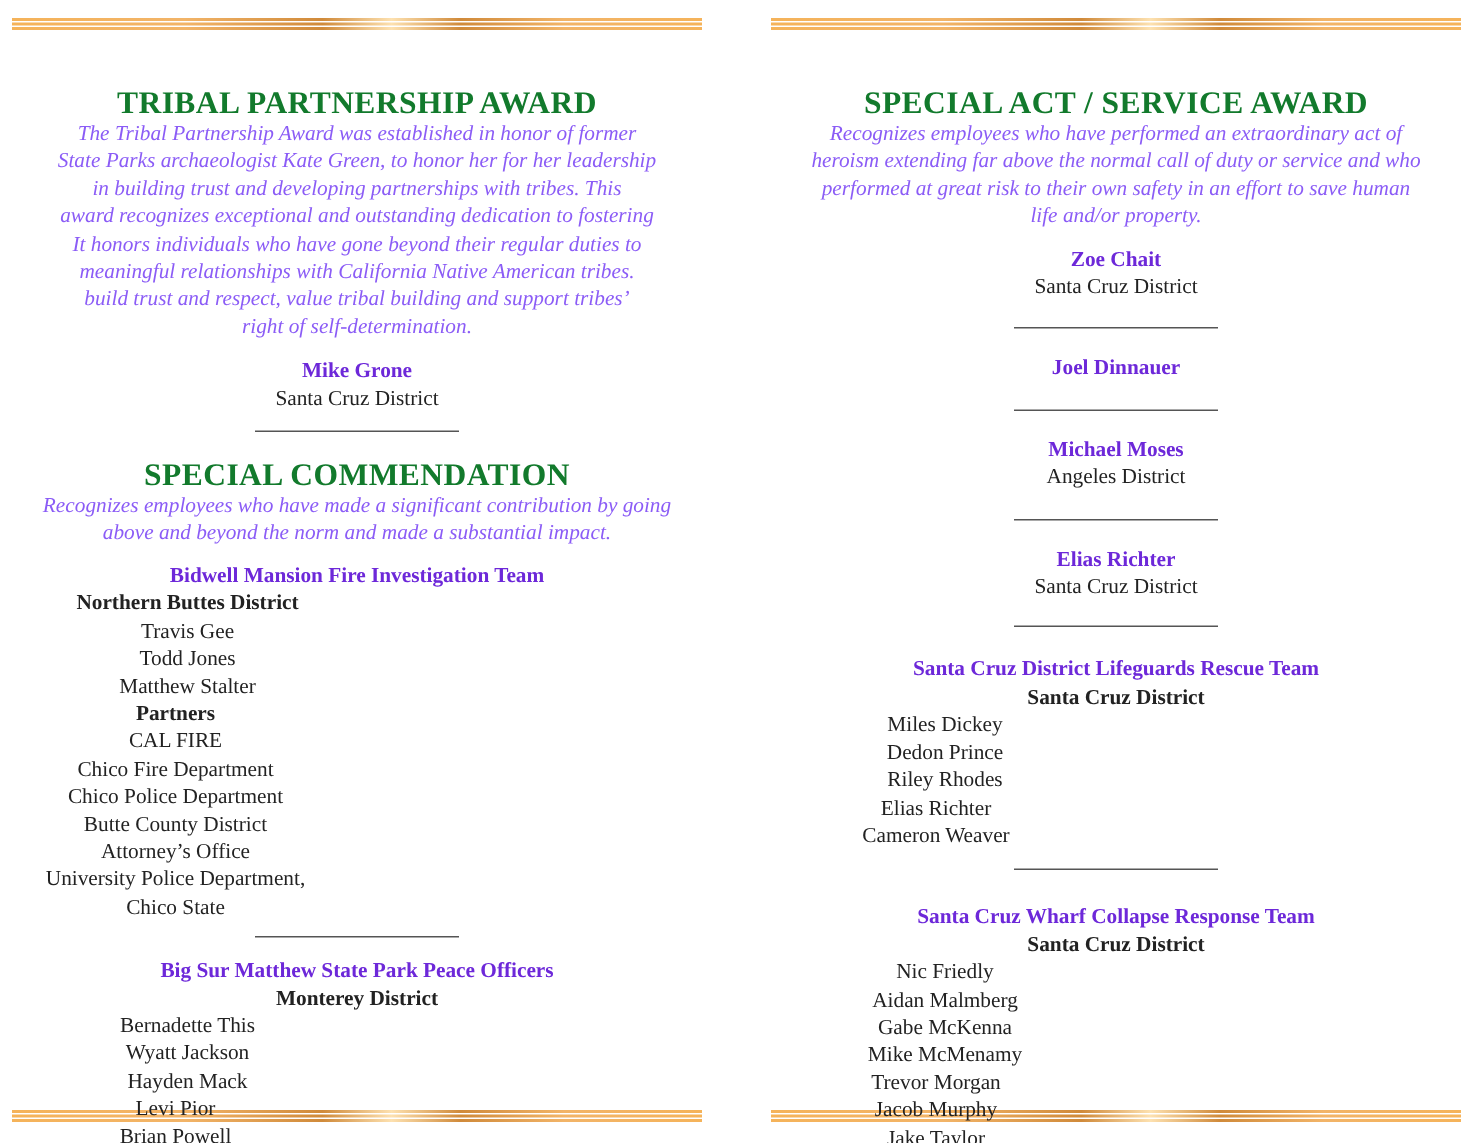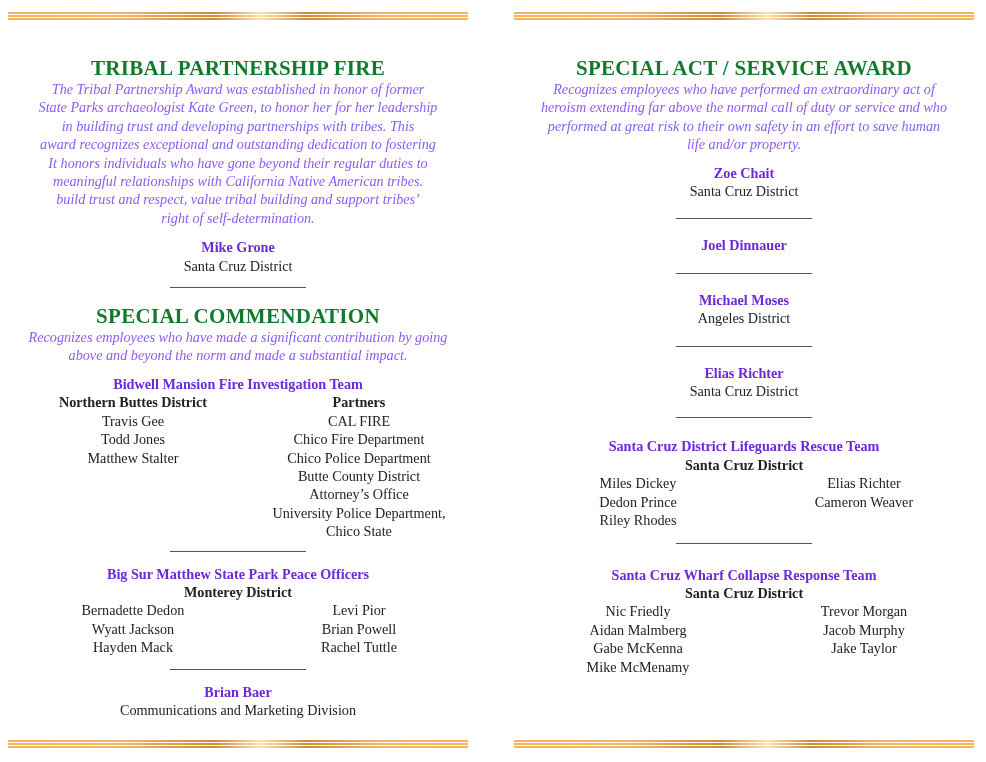--- a/index.html
+++ b/index.html
@@ -9,21 +9,21 @@
   .rule .ln { position: absolute; left: 0; right: 0; height: 1.5px;
      background: linear-gradient(90deg, #f5b35a 0%, #f2b468 25%, #d08a3a 45%, #fde1b0 55%, #d08a3a 65%, #f2b468 80%, #f5b35a 100%); }
   .rule .ln.l1 { top: 0; } .rule .ln.l2 { top: 3px; } .rule .ln.l3 { top: 6px; }
   .col { position: absolute; text-align: center; }
   .sec-title { color: #127a2c; font-weight: bold; font-size: 21px; letter-spacing: 0.3px; line-height: 24px; }
   .desc { color: #8b5cf6; font-style: italic; font-size: 14.2px; line-height: 18.4px; }
   .name { color: #6d28d9; font-weight: bold; font-size: 14.2px; line-height: 18.4px; }
   .aff { color: #222; font-size: 14.2px; line-height: 18.4px; }
   .divider { width: 136px; height: 1px; background: #555; margin: 0 auto; }
   .team { position: relative; }
-  .grid2 { display: flex; justify-content: flex-end; }
+  .grid2 { display: flex; justify-content: space-between; flex-direction: column; }
   .grid2 .c { text-align: center; font-size: 14.2px; line-height: 18.4px; }
   .bold { font-weight: bold; }
 </style>
 </head>
 <body>
 
 <div class="rule" style="left:8px; width:460px; top:12px;">
   <div class="ln l1"></div>
     <div class="ln l2"></div>
     <div class="ln l3"></div>
@@ -40,21 +40,21 @@
 </div>
 <div class="rule" style="left:514px; width:460px; top:740px;">
   <div class="ln l1"></div>
     <div class="ln l2"></div>
     <div class="ln l3"></div>
 </div>
 
 <div class="col" style="left:8px; width:460px; top:56px;">
 
   <div>
-    <div class="sec-title">TRIBAL PARTNERSHIP FIRE</div>
+    <div class="sec-title">TRIBAL PARTNERSHIP AWARD</div>
     <div class="desc">
       <div>The Tribal Partnership Award was established in honor of former</div>
       <div>State Parks archaeologist Kate Green, to honor her for her leadership</div>
       <div>in building trust and developing partnerships with tribes. This</div>
       <div>award recognizes exceptional and outstanding dedication to fostering</div>
       <div>It honors individuals who have gone beyond their regular duties to</div>
       <div>meaningful relationships with California Native American tribes.</div>
       <div>build trust and respect, value tribal building and support tribes’</div>
       <div>right of self-determination.</div>
     </div>
@@ -96,21 +96,21 @@
       <div style="height:10px;"></div>
       <div class="divider"></div>
     </div>
 
     <div style="height:13px;"></div>
     <div class="team">
       <div class="name">Big Sur Matthew State Park Peace Officers</div>
       <div class="aff bold">Monterey District</div>
       <div class="grid2">
         <div class="c" style="width:234px;">
-          <div>Bernadette Dedon</div>
+          <div>Bernadette This</div>
           <div>Wyatt Jackson</div>
           <div>Hayden Mack</div>
         </div>
         <div class="c" style="width:218px;">
           <div>Levi Pior</div>
           <div>Brian Powell</div>
           <div>Rachel Tuttle</div>
         </div>
       </div>
       <div style="height:12px;"></div>

